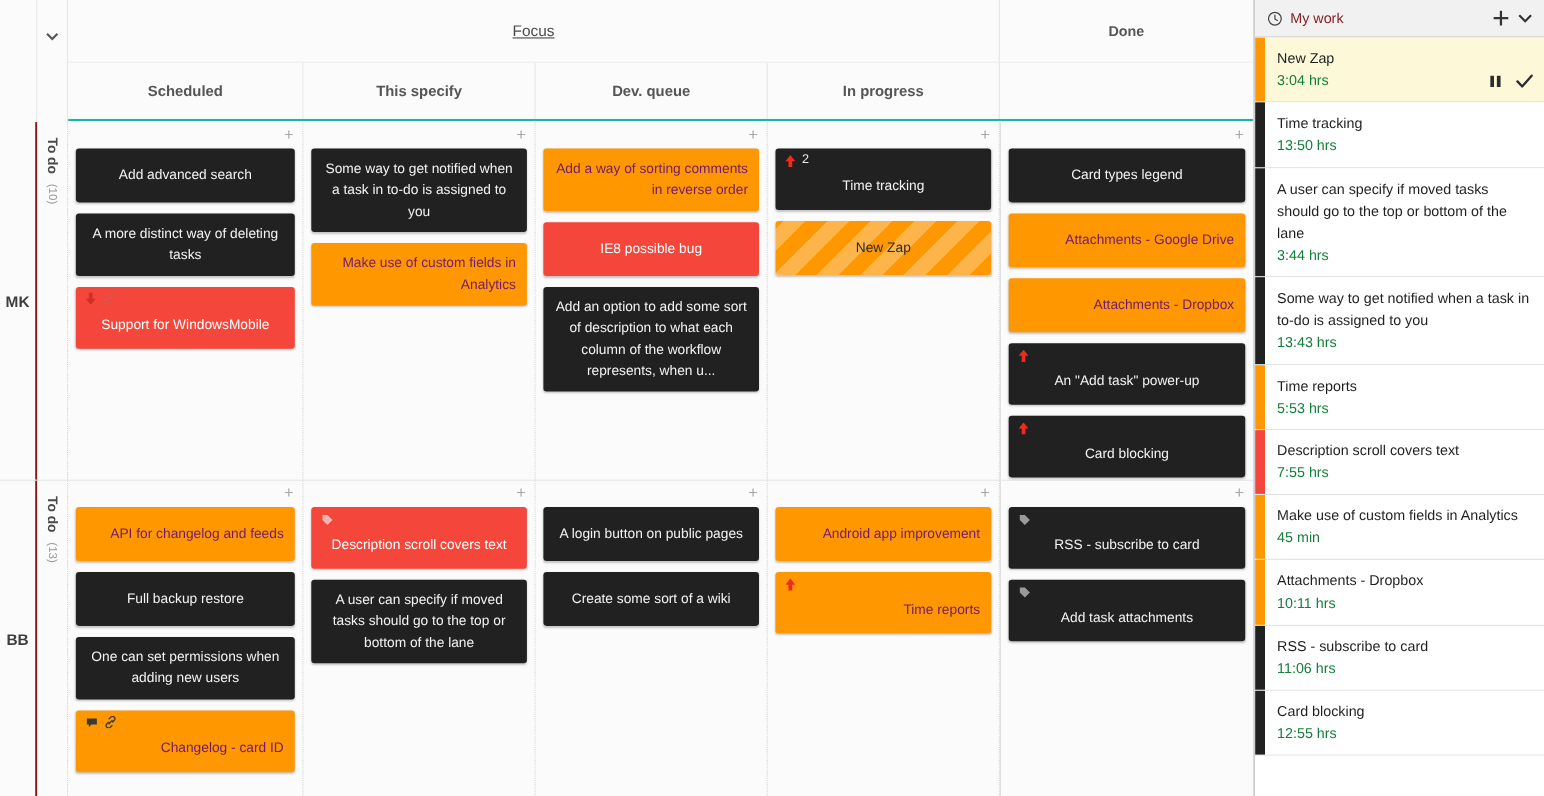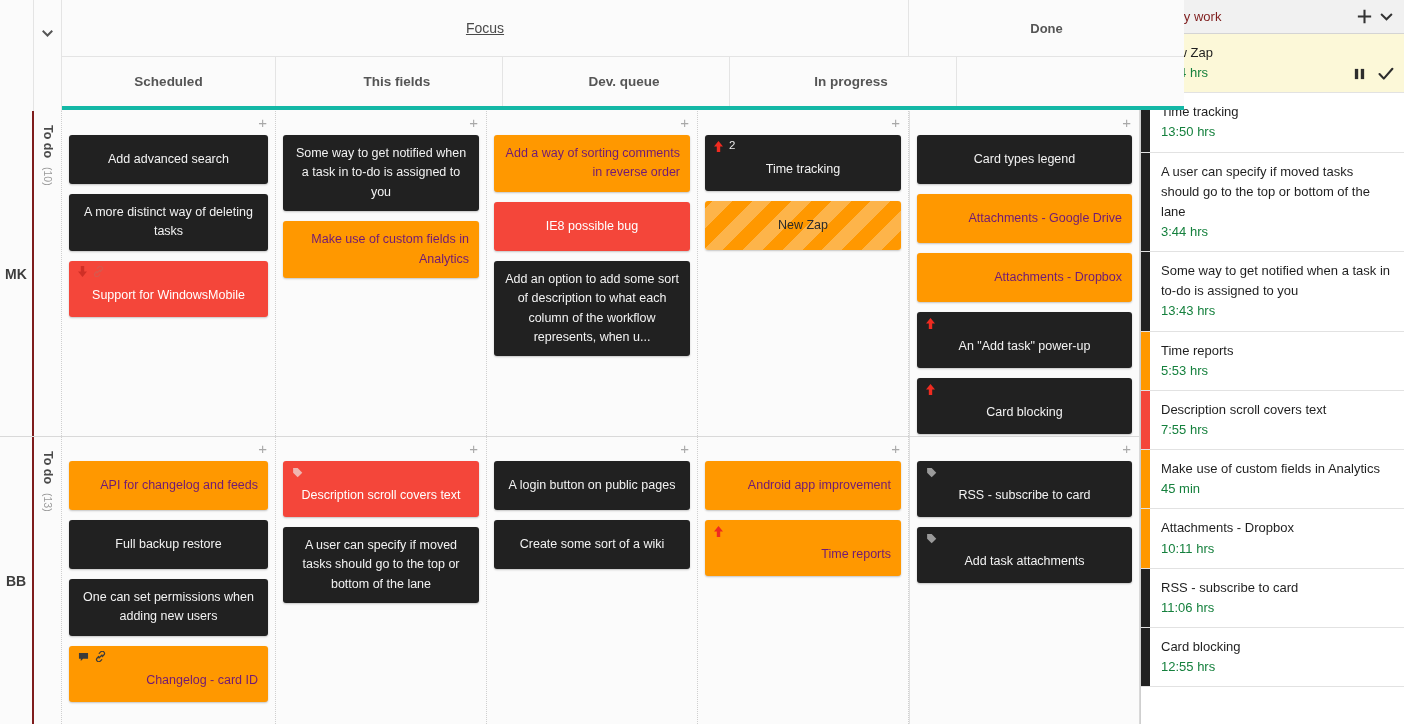--- a/index.html
+++ b/index.html
@@ -41,21 +41,21 @@
   .group-row { display: flex; height: 57px; flex: 0 0 57px; border-bottom: 1px solid #e4e4e4;}
   .group-cell {
     display: flex; align-items: center; justify-content: center;
     font-size: 14px; color: #4a4a4a; font-weight: 400;
     border-right: 1px solid #e4e4e4;
     background: #fbfbfb;
   }
   .group-cell:last-child { border-right: none; }
   .group-cell.done-group { font-weight: 700; font-size: 13px; color: #555; }
 
-  .sub-row { display: flex; height: 53px; flex: 0 0 53px; border-bottom: 4px solid #14b8a6; gap: 16px; }
+  .sub-row { display: flex; height: 53px; flex: 0 0 53px; border-bottom: 2px solid #14b8a6; }
   .sub-cell {
     display: flex; align-items: center; justify-content: center;
     font-size: 13.5px; font-weight: 700; color: #555;
     border-right: 1px solid #e4e4e4;
     background: #fbfbfb;
   }
   .sub-cell:last-child { border-right: none; }
   .sub-cell.blank { background: #fbfbfb; }
 
   
@@ -195,21 +195,21 @@
           <path d="M3 5.5 L8 10.5 L13 5.5" fill="none" stroke="#555" stroke-width="2.4" stroke-linecap="square"></path>
         </svg>
       </div>
       <div class="head-cols">
         <div class="group-row">
           <div class="group-cell g-focus">Focus</div>
           <div class="group-cell c-done done-group">Done</div>
         </div>
         <div class="sub-row">
           <div class="sub-cell c-sched">Scheduled</div>
-          <div class="sub-cell c-rel">This fields</div>
+          <div class="sub-cell c-rel">This specify</div>
           <div class="sub-cell c-dev">Dev. queue</div>
           <div class="sub-cell c-prog">In progress</div>
           <div class="sub-cell c-done blank"></div>
         </div>
       </div>
     </div>
 
     <div class="lanes">
 
       <div class="lane lane-1">

